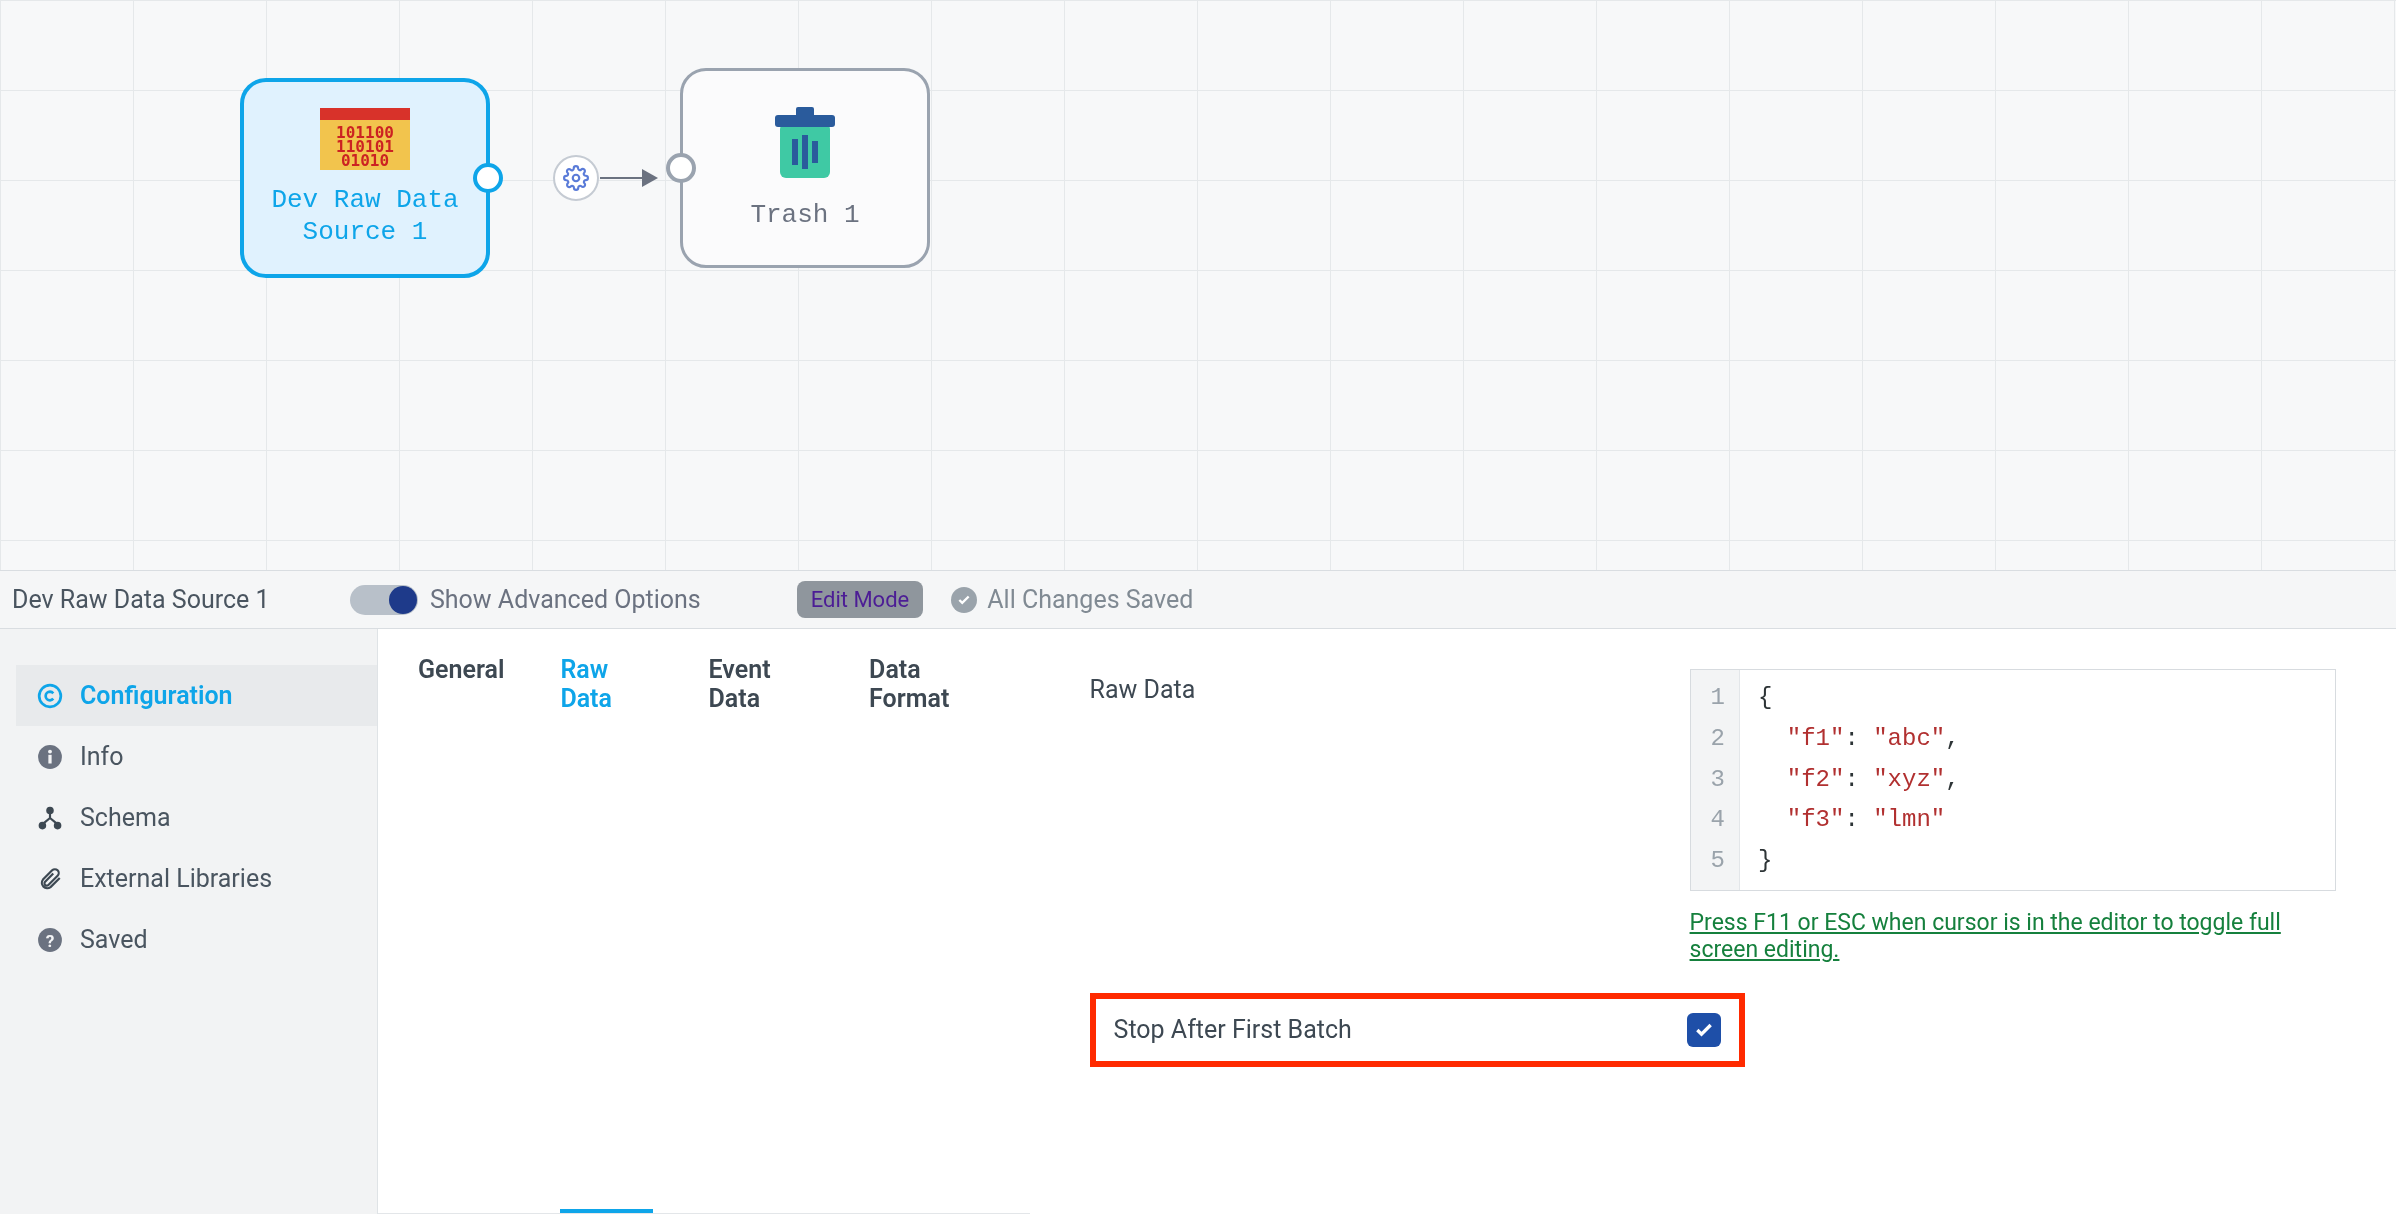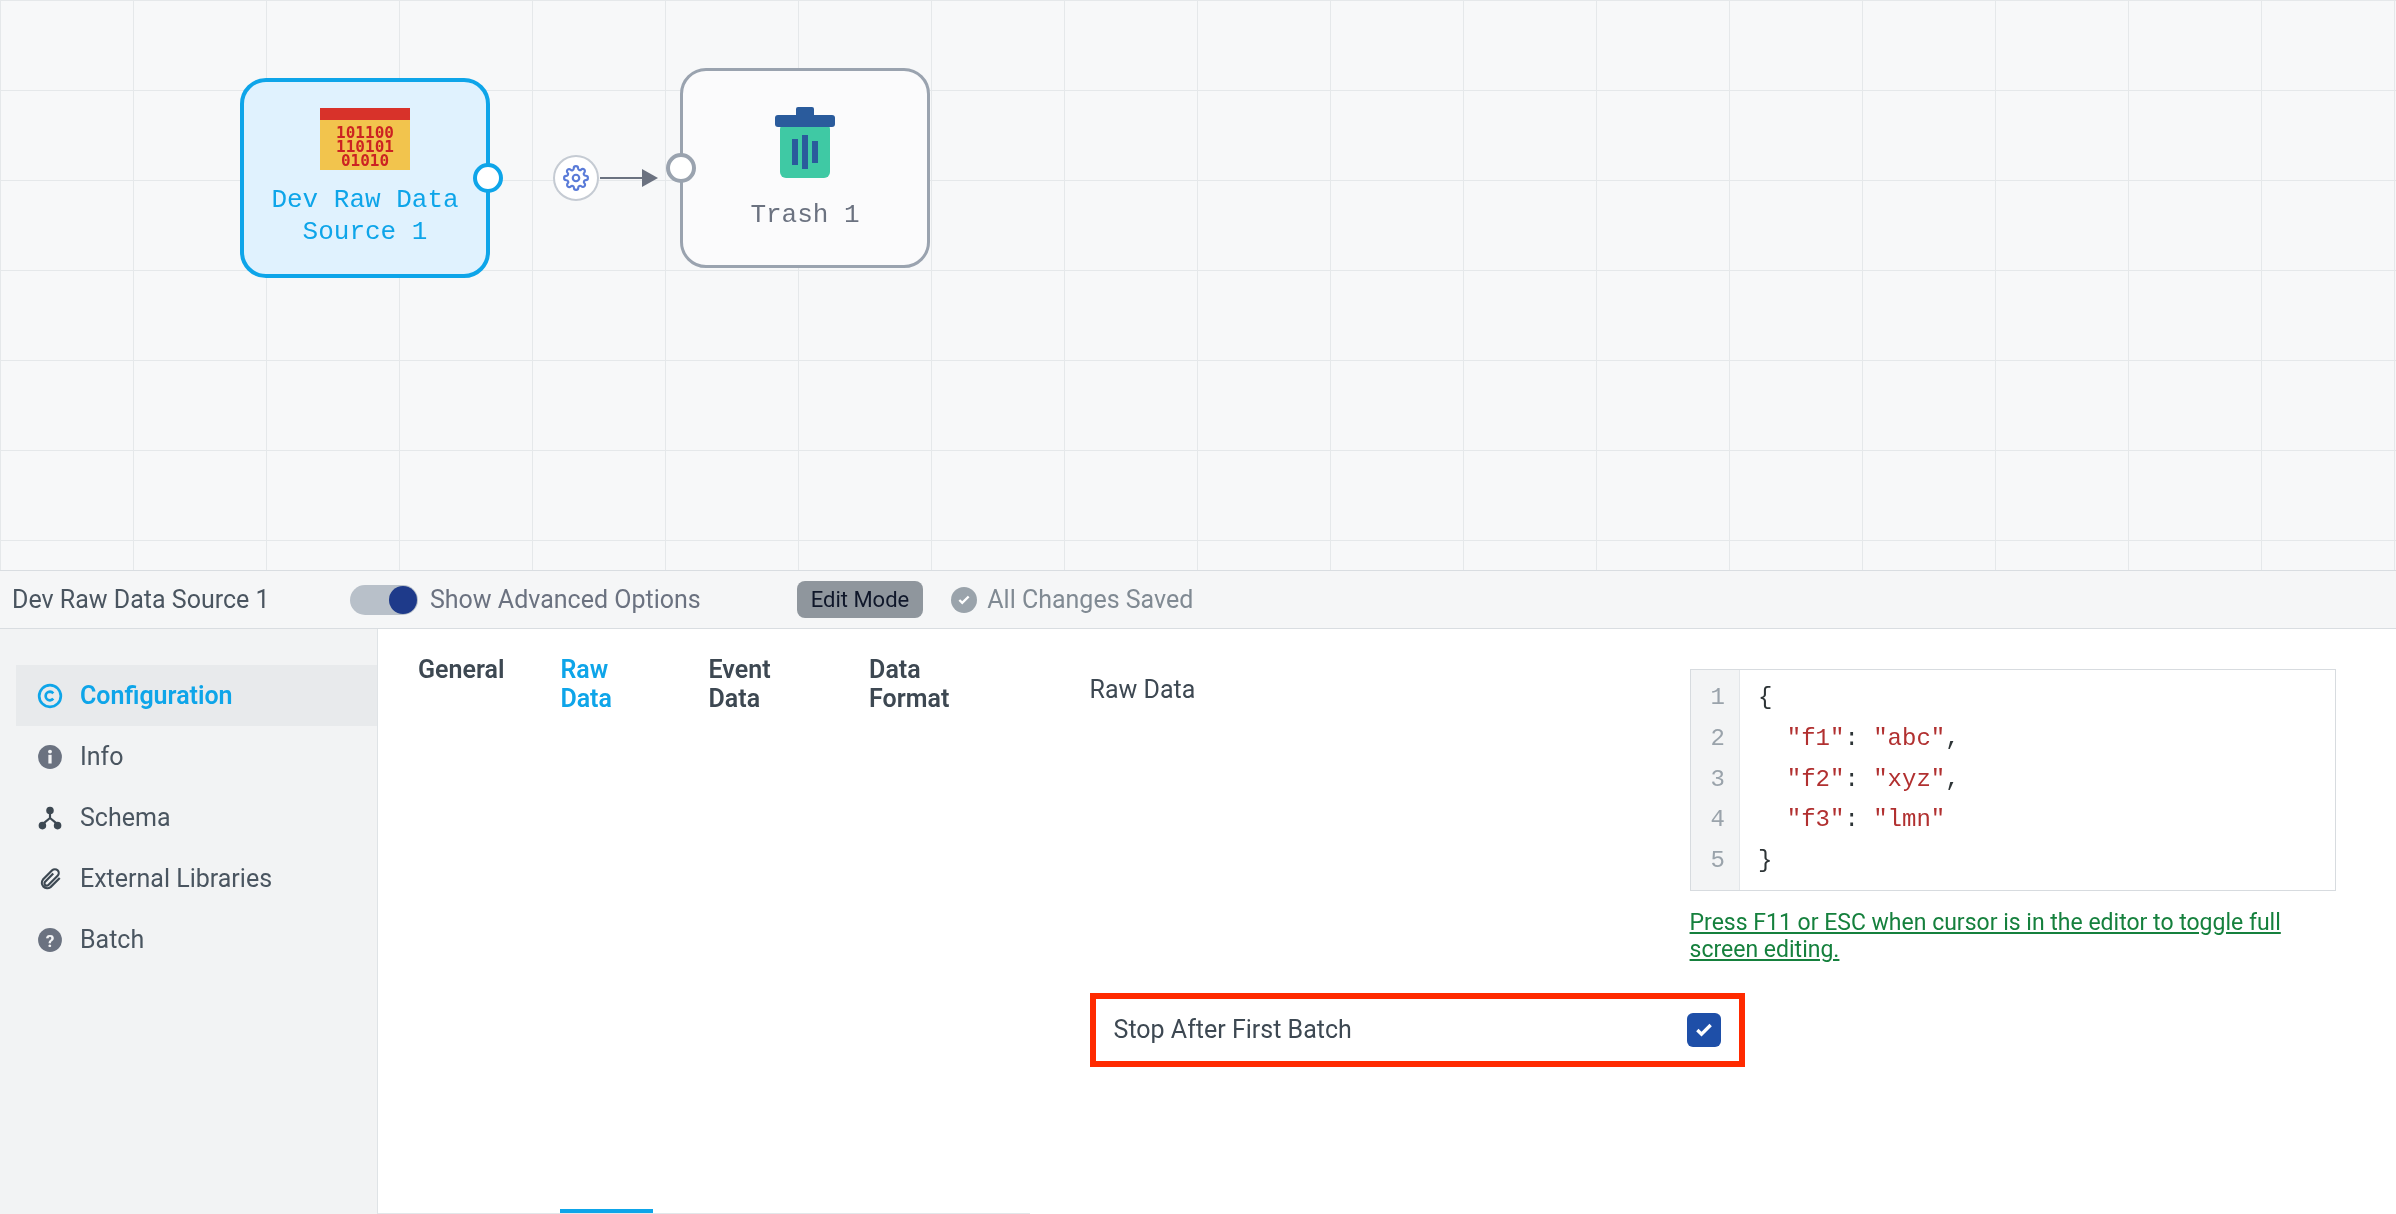--- a/index.html
+++ b/index.html
@@ -92,21 +92,21 @@
     position: relative; width: 68px; height: 30px;
     background: #b8c0c9; border-radius: 999px;
   }
   .toggle .knob {
     position: absolute; top: 1px; right: 1px;
     width: 28px; height: 28px; border-radius: 50%;
     background: #1e3a8a;
   }
   .toolbar-label { color: #6b7280; }
   .mode-badge {
-    background: #8f969d; color: #0f172a;
+    background: #8f969d; color: #4c1d95;
     padding: 6px 14px; border-radius: 8px; font-size: 22px;
   }
   .saved { display: flex; align-items: center; gap: 10px; color: #808a93; }
   .check-circle {
     width: 26px; height: 26px; border-radius: 50%;
     background: #9aa3ab; display:flex; align-items:center; justify-content:center;
     color:#fff; font-size:16px;
   }
 
   
@@ -284,21 +284,21 @@
       </span>
       <span>External Libraries</span>
     </div>
     <div class="side-item">
       <span class="icon">
         <svg width="26" height="26" viewBox="0 0 24 24">
             <circle cx="12" cy="12" r="11" fill="#6b7280"></circle>
             <text x="12" y="18" text-anchor="middle" font-size="16" font-weight="bold" fill="#f2f3f4">?</text>
           </svg>
       </span>
-      <span>Batch</span>
+      <span>Saved</span>
     </div>
   </div>
 
   <div class="content">
     <div class="tabs">
       <div class="tab">General</div>
       <div class="tab active">Raw Data</div>
       <div class="tab">Event Data</div>
       <div class="tab">Data Format</div>
     </div>

